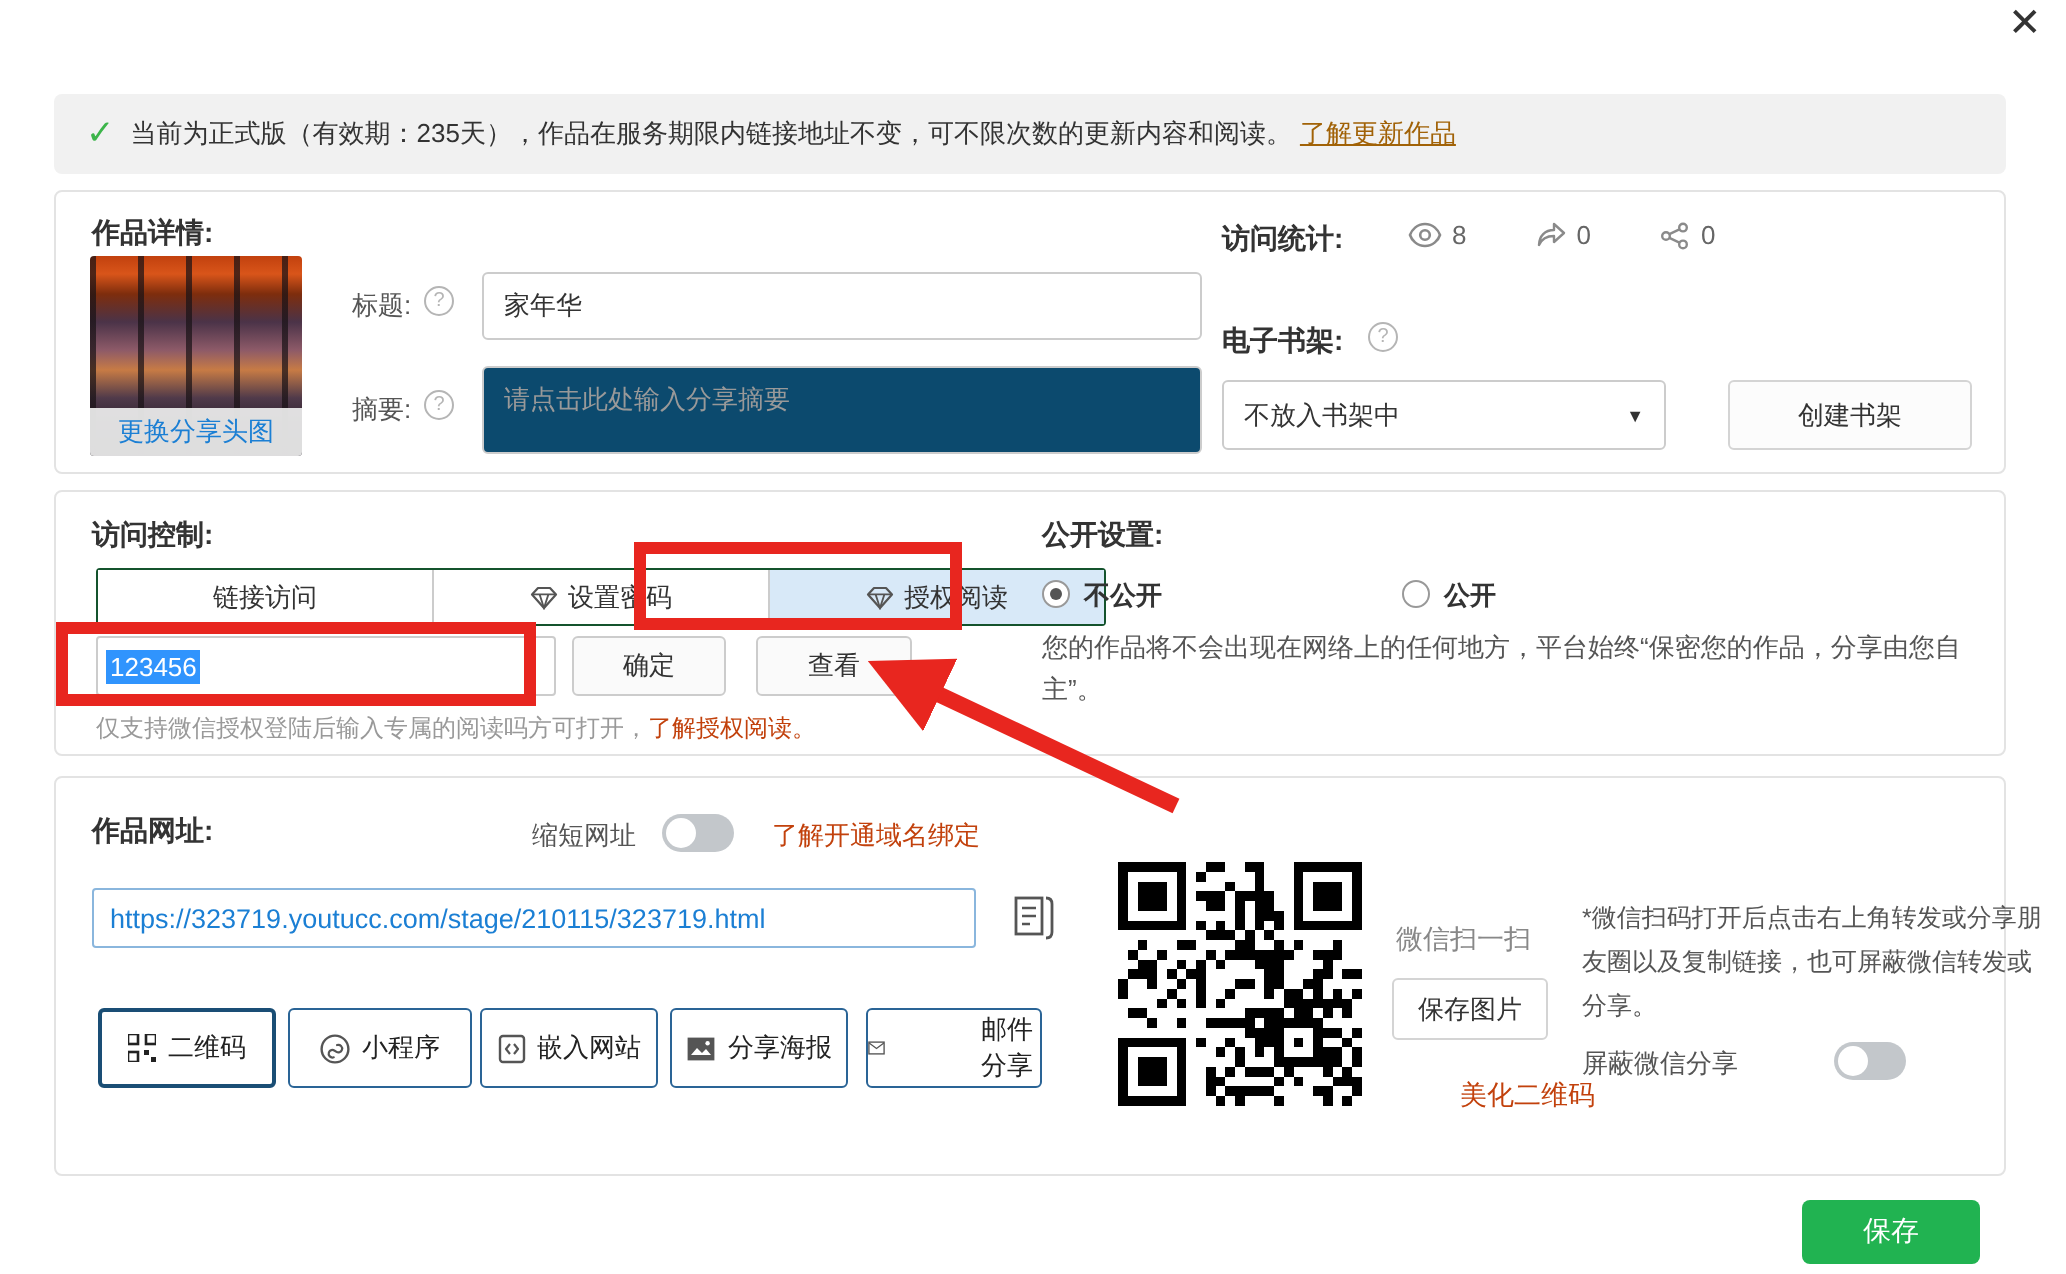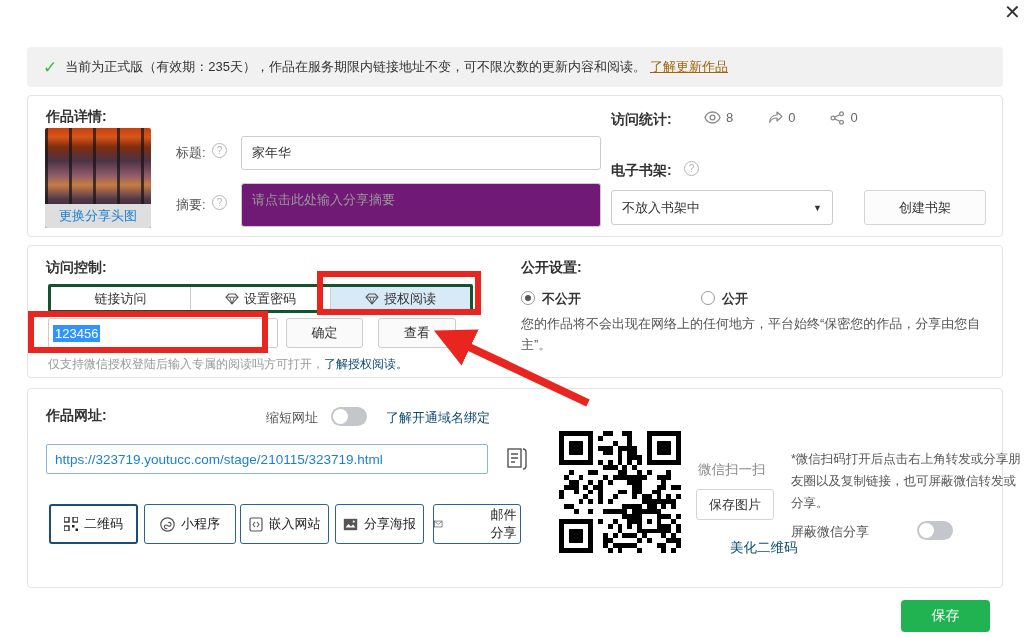--- a/index.html
+++ b/index.html
@@ -1,21 +1,21 @@
 <!DOCTYPE html>
 <html><head>
 <meta charset="utf-8">
 <style>
   * { box-sizing: border-box; margin: 0; padding: 0; }
   html,body { background:#fff; }
   body { font-family:"Liberation Sans","DejaVu Sans",sans-serif; color:#333; }
   .screen { position:relative; width:1033px; height:637px; background:#fff; overflow:hidden; }
   .abs { position:absolute; }
   .fs13 { font-size:13px; }
-  .blue { color:#0c4a6e; }
+  .blue { color:#c2410c; }
 
   .close-btn { left:1004px; top:2px; font-size:20px; color:#333; cursor:pointer; line-height:1; font-weight:300; }
 
   .banner { left:27px; top:47px; width:976px; height:40px; background:#f1f1f1; border-radius:4px;
             display:flex; align-items:center; padding-left:16px; font-size:13px; color:#333; }
   .banner .check { color:#3cb54a; font-size:17px; font-weight:bold; margin-right:8px; }
   .banner a.upd { color:#a16207; text-decoration:underline; margin-left:4px; cursor:pointer; }
 
   .card { position:absolute; left:27px; width:976px; background:#fff; border:1px solid #e3e3e3; border-radius:4px; }
   .card1 { top:95px; height:142px; }
@@ -30,31 +30,31 @@
       repeating-linear-gradient(90deg, rgba(25,18,22,.72) 0 3px, rgba(255,255,255,0) 3px 24px),
       linear-gradient(180deg,#c2410e 0%,#d9551a 9%,#7e2d0d 19%,#4b3348 33%,#8d5a68 47%,#c77b45 57%,#503a4a 71%,#241c28 87%,#17121c 100%);
   }
   .thumb-bar { position:absolute; left:0; right:0; bottom:0; height:24px; background:rgba(233,233,233,.95);
     display:flex; align-items:center; justify-content:center; font-size:13px; color:#1b7fd4; cursor:pointer; }
   .help { display:inline-flex; width:15px; height:15px; border:1px solid #b5b5b5; border-radius:50%;
     color:#b5b5b5; font-size:10px; align-items:center; justify-content:center; vertical-align:middle; }
   .field-label { font-size:13px; color:#555; }
   .inp { border:1px solid #ccc; border-radius:3px; font-size:13px; color:#333; padding:0 10px;
     font-family:"Liberation Sans","DejaVu Sans",sans-serif; outline:none; background:#fff; }
-  .summary-box { border:1px solid #ccc; border-radius:3px; font-size:13px; color:#999; padding:7px 10px; background:#701a75; }
+  .summary-box { border:1px solid #ccc; border-radius:3px; font-size:13px; color:#999; padding:7px 10px; background:#0c4a6e; }
   .stat { display:flex; align-items:center; gap:5px; color:#666; font-size:13px; }
   .stats-row { display:flex; gap:35px; align-items:center; }
   .select-box { border:1px solid #ccc; border-radius:3px; background:#fff; display:flex; align-items:center;
     justify-content:space-between; padding:0 10px; font-size:13px; color:#333; cursor:pointer; }
   .caret { font-size:9px; color:#333; }
   .btn-plain { border:1px solid #d4d4d4; border-radius:3px; background:#fcfcfc; font-size:13px; color:#333;
     display:flex; align-items:center; justify-content:center; cursor:pointer; }
 
   
-  .tabbar { left:20px; top:38px; width:425px; height:29px; display:flex; border:3px solid #14532d; border-radius:2px; }
+  .tabbar { left:20px; top:38px; width:505px; height:29px; display:flex; border:1px solid #14532d; border-radius:2px; }
   .tab { flex:1; display:flex; align-items:center; justify-content:center; gap:5px; font-size:13px; color:#333;
     background:#fff; border-right:1px solid #ccc; cursor:pointer; }
   .tab:last-child { border-right:none; }
   .tab.active { background:#d8e9f8; }
   .pw-box { left:20px; top:72px; width:230px; height:30px; border:1px solid #ccc; border-radius:2px; background:#fff;
     display:flex; align-items:center; padding-left:4px; }
   .selected-text { background:#3094fd; color:#fff; font-size:13px; padding:1px 2px; }
   .btn-sm { position:absolute; height:30px; border:1px solid #ccc; border-radius:3px; background:#fafafa;
     font-size:13px; color:#333; display:flex; align-items:center; justify-content:center; cursor:pointer; }
   .hint { left:20px; top:110px; font-size:12px; color:#999; }

